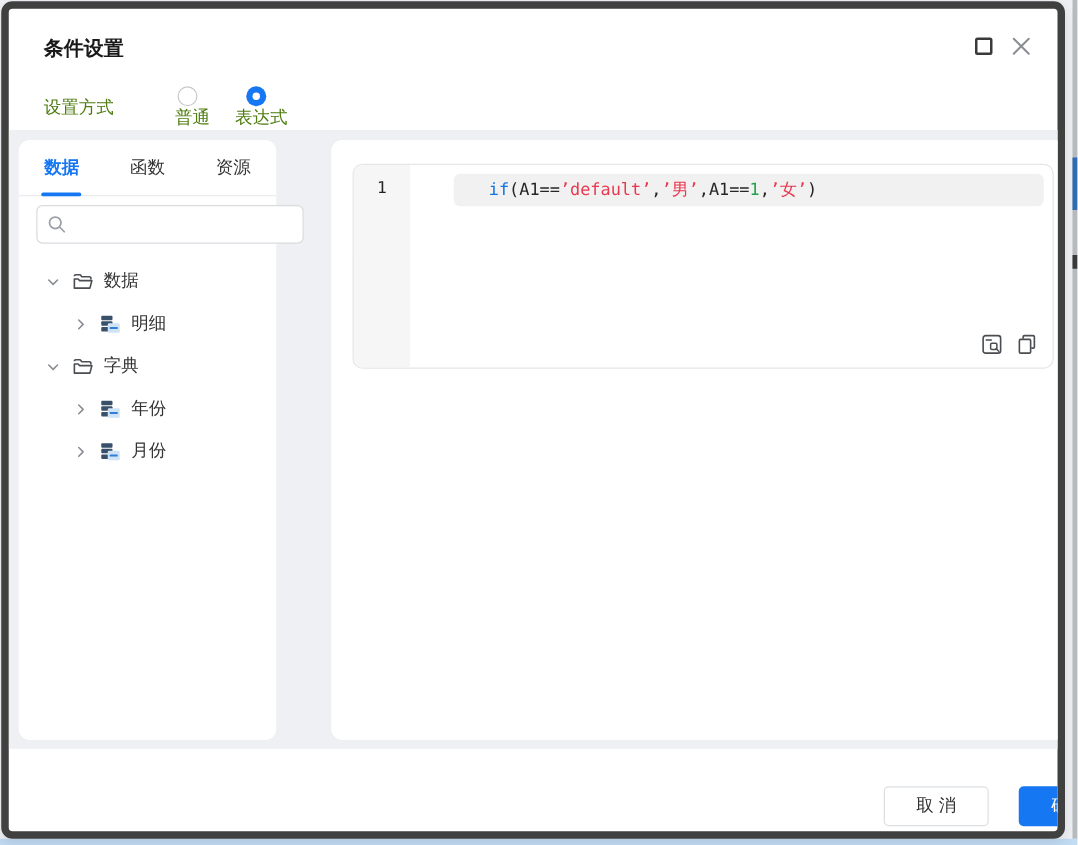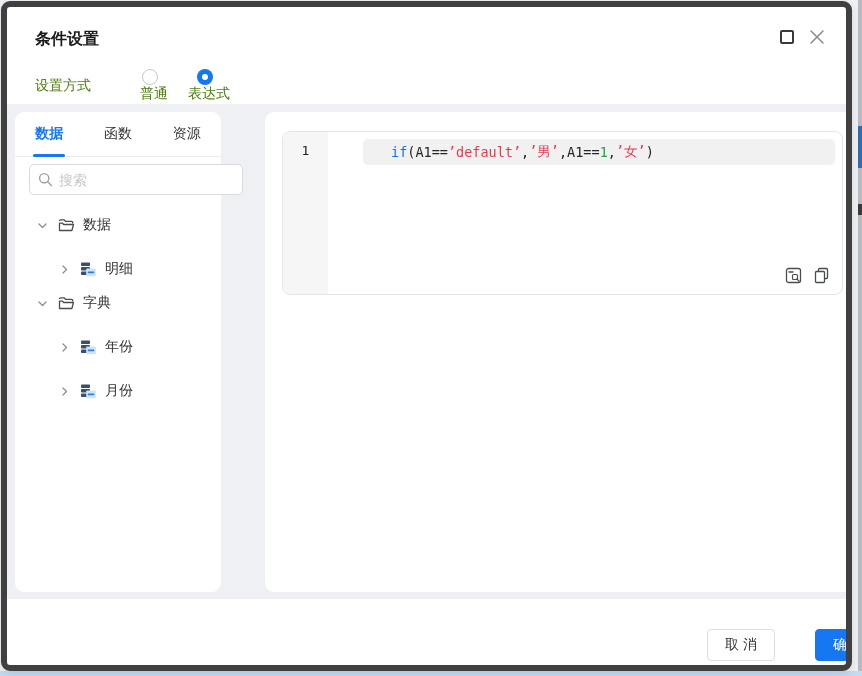--- a/index.html
+++ b/index.html
@@ -60,21 +60,21 @@
     display:flex; align-items:center; padding:0 8px;
   }
   .search-box svg { flex:0 0 auto; margin-right:6px; }
   .search-input { border:none; outline:none; flex:1; font-size:14px; color:#333; background:transparent; min-width:0; }
   .search-input::placeholder { color:#c4c7ca; }
 
   
   .tree { position:absolute; left:0; top:96px; width:100%; }
   .tree-row { height:34px; display:flex; align-items:center; font-size:14px; color:#333; cursor:pointer; }
   .tree-row.lvl1 { padding-left:20px; }
-  .tree-row.lvl2 { padding-left:42px;margin-top:10px; }
+  .tree-row.lvl2 { padding-left:42px; }
   .tw-chevron { width:14px; height:14px; display:flex; align-items:center; justify-content:center; margin-right:8px; }
   .tw-icon { width:18px; height:18px; margin-right:8px; display:flex; align-items:center; justify-content:center; }
 
   
   .editor {
     position:absolute; left:17px; top:19px; width:561px; height:164px;
     border:1px solid #e4e6e8; border-radius:8px; background:#fff; overflow:hidden; cursor:text;
   }
   .gutter { position:absolute; left:0; top:0; width:45px; height:100%; background:#f6f6f6; }
   .line-no { position:absolute; top:11px; width:45px; text-align:center; font-family:"DejaVu Sans Mono","Liberation Mono",monospace; font-size:13px; color:#222; }
@@ -84,21 +84,21 @@
     display:flex; align-items:center; padding-left:28px;
     font-family:"DejaVu Sans Mono","Liberation Mono",monospace; font-size:13.5px;
     white-space:pre;
     margin-left:30px;
   }
   .editor-tools { position:absolute; right:12px; bottom:10px; display:flex; gap:10px; }
   .tool-btn { width:18px; height:18px; cursor:pointer; display:flex; align-items:center; justify-content:center; }
 
   
   .footer-btn {
-    position:absolute; height:32px; width:68px; border-radius:4px;
+    position:absolute; height:32px; width:84px; border-radius:4px;
     font-size:14px; display:flex; align-items:center; justify-content:center; cursor:pointer;
   }
   .btn-cancel { left:700px; top:622px; background:#fff; border:1px solid #dcdfe2; color:#333; }
   .btn-confirm { left:772px; top:622px; background:#1677f2; border:1px solid #1677f2; color:#fff;margin-left:36px; }
 </style>
 </head>
 <body>
 
 <div class="page-edge-col"></div>
 <div class="page-edge-blue"></div>
@@ -135,21 +135,20 @@
         <div class="tab active">数据</div>
         <div class="tab">函数</div>
         <div class="tab">资源</div>
       </div>
 
       <div class="search-box">
         <svg width="15" height="15" viewBox="0 0 15 15">
             <circle cx="6.2" cy="6.2" r="4.6" fill="none" stroke="#9aa0a6" stroke-width="1.4"></circle>
             <path d="M9.8 9.8 L13.4 13.4" stroke="#9aa0a6" stroke-width="1.4" stroke-linecap="round"></path>
           </svg>
-        <input class="search-input" type="text" placeholder="搜索" style="">
       </div>
 
       <div class="tree">
 
         <div class="tree-row lvl1">
           <span class="tw-chevron">
             <svg width="11" height="11" viewBox="0 0 11 11">
                 <path d="M2 4 L5.5 7.5 L9 4" fill="none" stroke="#8a8e93" stroke-width="1.3" stroke-linecap="round" stroke-linejoin="round"></path>
               </svg>
           </span>

